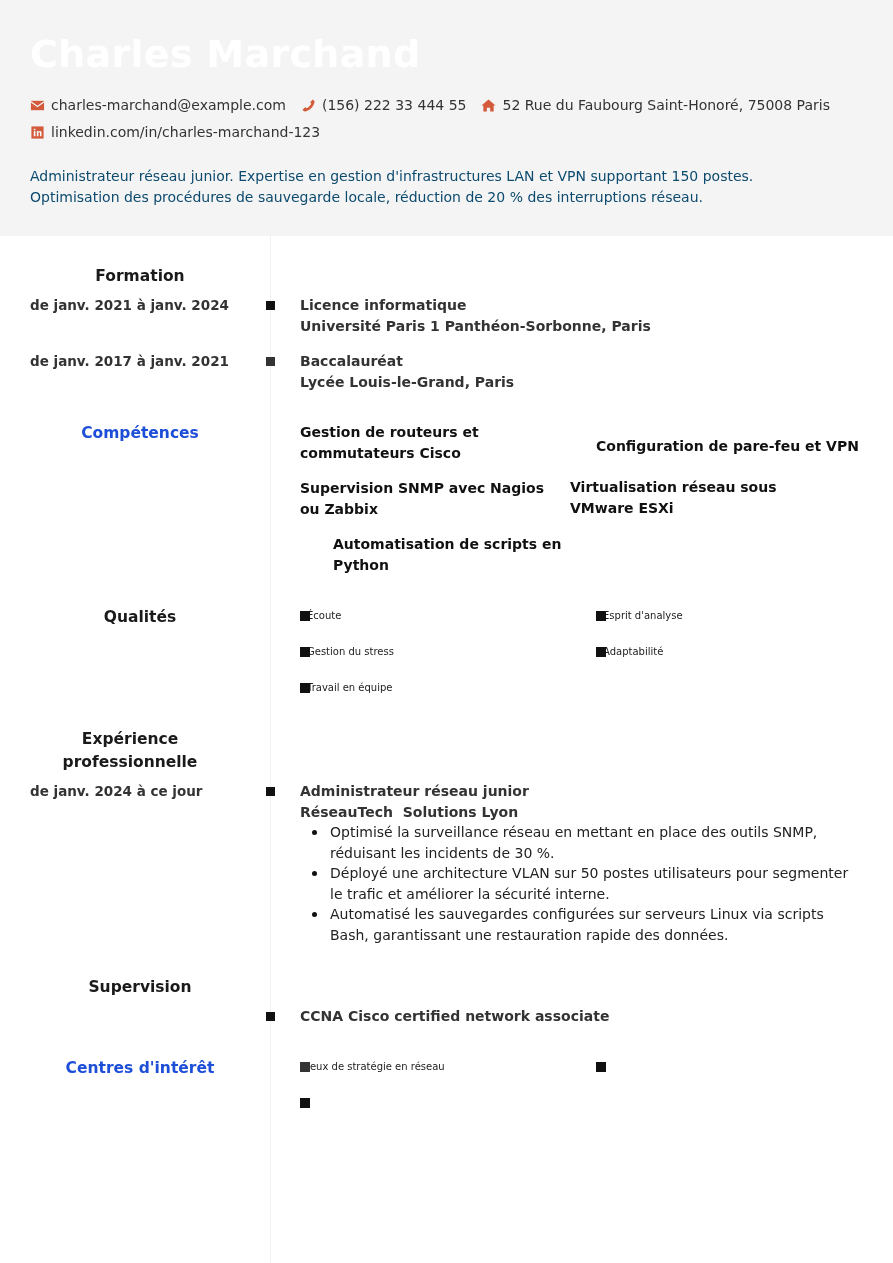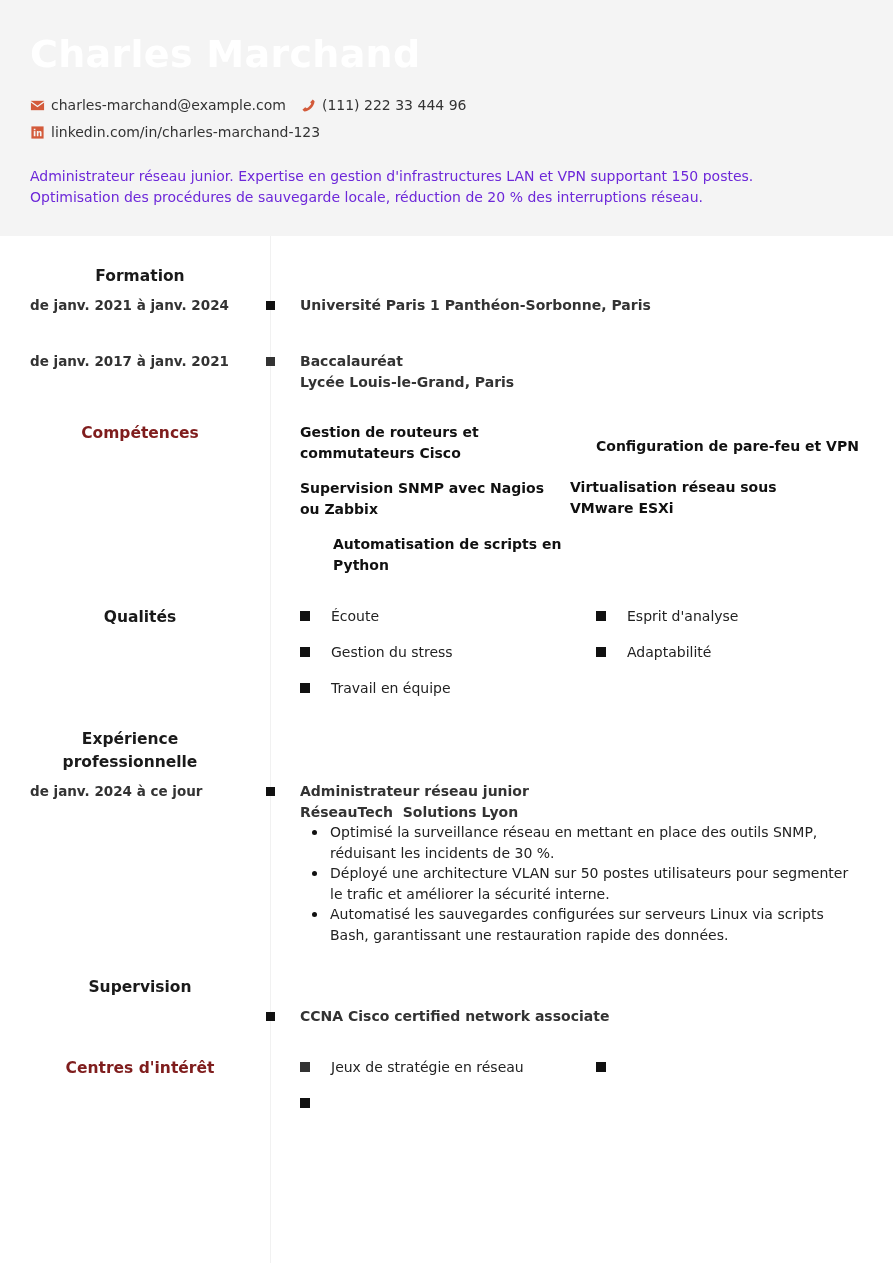--- a/index.html
+++ b/index.html
@@ -7,36 +7,36 @@
   body { font-family: "DejaVu Sans", sans-serif; color: #222; position: relative; }
 
   .header { background: #f4f4f4; width: 893px; height: 236px; padding: 30px 40px 0 30px; position: relative; }
   .name { font-size: 38px; font-weight: bold; color: #ffffff; letter-spacing: 0.3px; line-height: 48px; height: 48px; }
   .contacts { margin-top: 14px; font-size: 14px; color: #333; line-height: 27px; }
   .contact-row { display: flex; align-items: center; white-space: nowrap; }
   .contact { display: inline-flex; align-items: center; margin-right: 15px; }
   .contact:last-child { margin-right: 0; }
   .icon { display: inline-block; width: 15px; height: 15px; margin-right: 6px; position: relative; flex: none; }
   .icon svg { width: 15px; height: 15px; display: block; }
-  .summary { margin-top: 20px; font-size: 14px; line-height: 21px; color: #6d28d9; }
+  .summary { margin-top: 20px; font-size: 14px; line-height: 21px; color: #0c4a6e; }
 
   .divider { position: absolute; left: 270px; top: 236px; width: 1px; height: 1027px; background: #f1f1f1; }
 
   .section { position: absolute; left: 30px; width: 833px; }
   .sec-title { position: absolute; left: 0; width: 220px; font-size: 15.5px; font-weight: bold; color: #1a1a1a; line-height: 23px; text-align: center; }
-  .sec-title.light { color: #7f1d1d; }
+  .sec-title.light { color: #1d4ed8; }
 
   .entry { position: absolute; left: 0; width: 833px; }
   .entry-date { position: absolute; left: 0; width: 220px; font-size: 13.5px; font-weight: bold; color: #333; line-height: 20px; }
   .entry-marker { position: absolute; left: 236px; top: 6px; width: 9px; height: 9px; background: #111; }
   .entry-body { position: absolute; left: 270px; width: 563px; font-size: 14px; font-weight: bold; color: #333; line-height: 20.5px; }
 
   .skill { position: absolute; font-size: 14px; font-weight: bold; color: #111; line-height: 20.5px; width: 260px; }
 
-  .bullet-item { position: absolute; font-size: 14px; color: #222; line-height: 20.5px; padding-left: 31px; width: 260px; }
+  .bullet-item { position: absolute; font-size: 10px; color: #222; line-height: 20.5px; padding-left: 7px; width: 260px; }
   .bullet-item .sq { position: absolute; left: 0; top: 5px; width: 10px; height: 10px; background: #111; }
 
   ul.tasks { list-style: none; margin-top: 0; }
   ul.tasks li { position: relative; padding-left: 30px; font-weight: normal; color: #222; line-height: 20.5px; font-size: 14px; }
   ul.tasks li .dot { position: absolute; left: 12px; top: 8px; width: 5px; height: 5px; border-radius: 50%; background: #111; }
 </style>
 </head>
 <body>
 
 <div class="header">
@@ -51,21 +51,29 @@
             </svg>
         </span>
         <span>charles-marchand@example.com</span>
       </span>
       <span class="contact">
         <span class="icon">
           <svg viewBox="0 0 16 16">
               <path d="M12.5 1.5 L14.5 3.5 C14 9 9 14 3.5 14.5 L1.5 12.5 L4.5 9.8 L6.2 11 C8 10 10 8 11 6.2 L9.8 4.5 Z" fill="#d35a3a"></path>
             </svg>
         </span>
-        <span>(111) 222 33 444 96</span>
+        <span>(156) 222 33 444 55</span>
+      </span>
+      <span class="contact">
+        <span class="icon">
+          <svg viewBox="0 0 16 16">
+              <path d="M8 1.5 L15.5 8 L13.5 8 L13.5 14.5 L9.8 14.5 L9.8 10.5 L6.2 10.5 L6.2 14.5 L2.5 14.5 L2.5 8 L0.5 8 Z" fill="#d35a3a"></path>
+            </svg>
+        </span>
+        <span>52 Rue du Faubourg Saint-Honoré, 75008 Paris</span>
       </span>
     </div>
     <div class="contact-row">
       <span class="contact">
         <span class="icon">
           <svg viewBox="0 0 16 16">
               <rect x="1.5" y="1.5" width="13" height="13" fill="#d35a3a"></rect>
               <rect x="4" y="6.5" width="1.8" height="5.5" fill="#f4f4f4"></rect>
               <rect x="4" y="4" width="1.8" height="1.6" fill="#f4f4f4"></rect>
               <path d="M7.3 6.5 H9 V7.3 C9.5 6.6 10.2 6.3 11 6.4 C12 6.5 12.3 7.3 12.3 8.3 V12 H10.6 V8.7 C10.6 8.1 10.4 7.8 9.9 7.8 C9.3 7.8 9 8.2 9 8.9 V12 H7.3 Z" fill="#f4f4f4"></path>
@@ -82,20 +90,21 @@
 </div>
 
 <div class="divider"></div>
 
 <div class="section" style="top:265px;">
   <div class="sec-title" style="top:0;">Formation</div>
   <div class="entry" style="top:30px;">
     <div class="entry-date">de janv. 2021 à janv. 2024</div>
     <div class="entry-marker"></div>
     <div class="entry-body">
+      <div>Licence informatique</div>
       <div>Université Paris 1 Panthéon-Sorbonne, Paris</div>
     </div>
   </div>
   <div class="entry" style="top:86px;">
     <div class="entry-date">de janv. 2017 à janv. 2021</div>
     <div class="entry-marker" style="background:#333;"></div>
     <div class="entry-body">
       <div>Baccalauréat</div>
       <div>Lycée Louis-le-Grand, Paris</div>
     </div>

